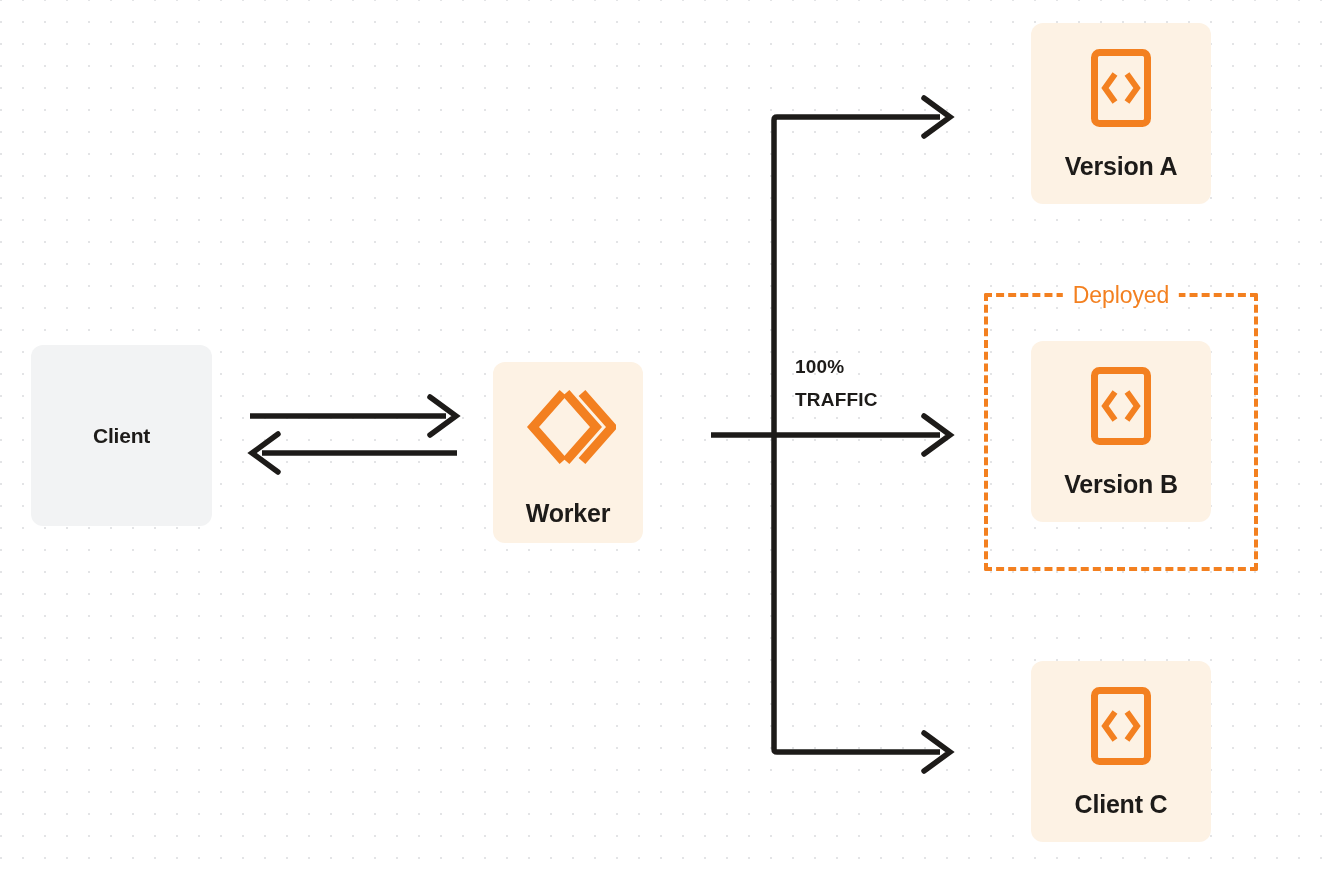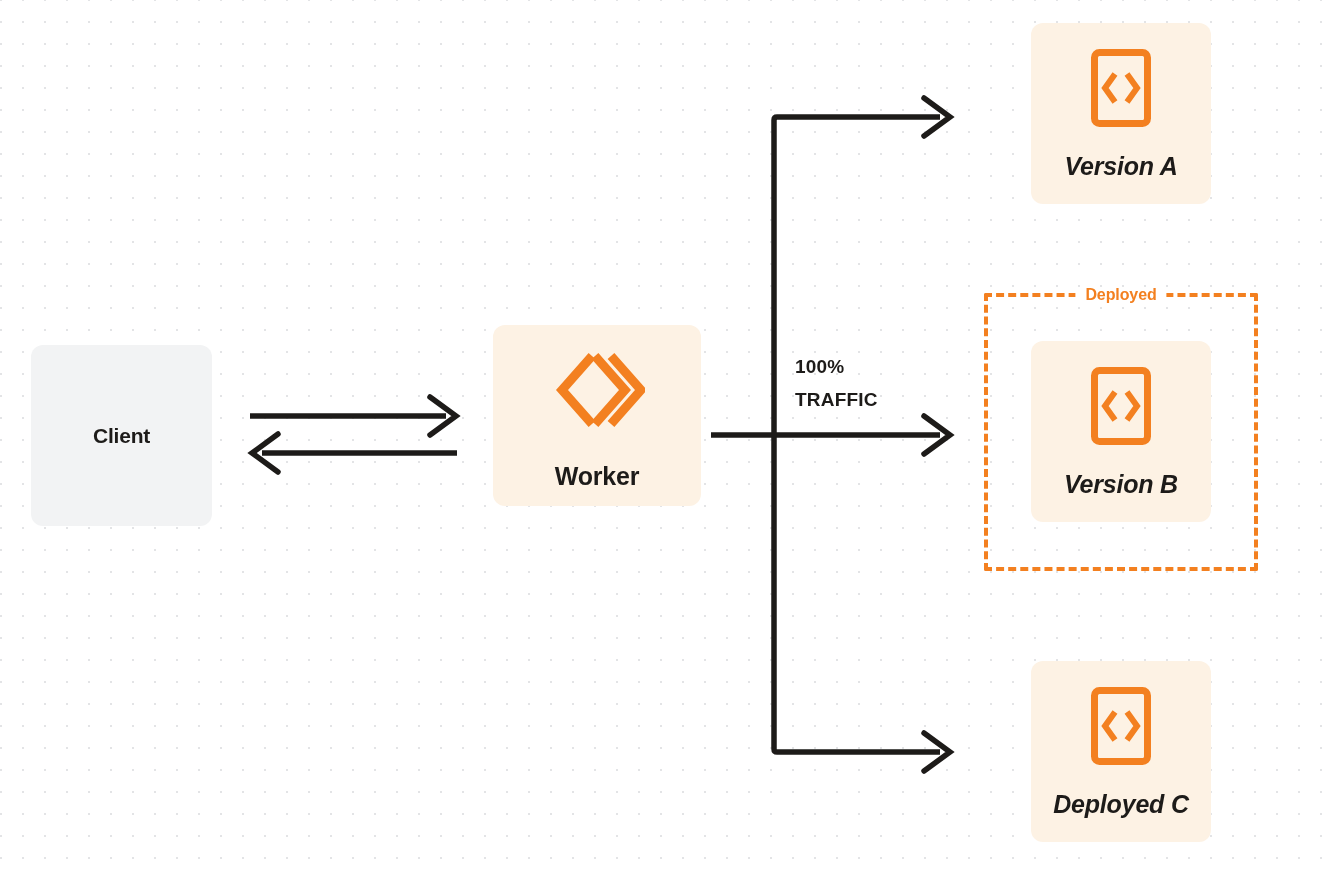--- a/index.html
+++ b/index.html
@@ -38,31 +38,30 @@
   .node-client {
     left: 31px;
     top: 345px;
     width: 181px;
     height: 181px;
     background: #F2F3F4;
   }
 
   .node-worker {
     left: 493px;
-    top: 325px;
-    width: 208px;
+    top: 362px;
+    width: 150px;
     height: 181px;
     background: #FDF2E4;
   }
 
   .node-version {
     width: 180px;
     height: 181px;
     background: #FDF2E4;
-    font-style: italic;
   }
 
   .node-version-a { left: 1031px; top: 23px; }
   .node-version-b { left: 1031px; top: 341px; }
   .node-version-c { left: 1031px; top: 661px; }
 
   .node-label {
     font-size: 25px;
     font-weight: bold;
     color: #1D1B19;
@@ -96,22 +95,22 @@
   }
 
   .deployed-label {
     position: absolute;
     left: 50%;
     top: -2px;
     transform: translate(-50%, -50%);
     background: #FFFFFF;
     padding: 0 10px;
     color: #F38020;
-    font-size: 16px;
-    font-weight: bold;
+    font-size: 23px;
+    font-weight: normal;
     letter-spacing: -0.1px;
     line-height: 1;
     white-space: nowrap;
   }
 
   
   .connectors {
     position: absolute;
     left: 0;
     top: 0;
@@ -220,16 +219,16 @@
   </div>
 
   <div class="node node-version node-version-c">
     <span class="node-icon">
       <svg width="62" height="80" viewBox="0 0 62 80" aria-hidden="true">
         <rect x="4.5" y="4.5" width="53" height="71" rx="5" ry="5" fill="none" stroke="#F38020" stroke-width="7"></rect>
         <path d="M25 26 L15 40 L25 54" fill="none" stroke="#F38020" stroke-width="6" stroke-linecap="butt" stroke-linejoin="miter"></path>
         <path d="M37 26 L47 40 L37 54" fill="none" stroke="#F38020" stroke-width="6" stroke-linecap="butt" stroke-linejoin="miter"></path>
       </svg>
     </span>
-    <span class="node-label">Deployed C</span>
+    <span class="node-label">Client C</span>
   </div>
 
 </div>
 
 </body></html>

